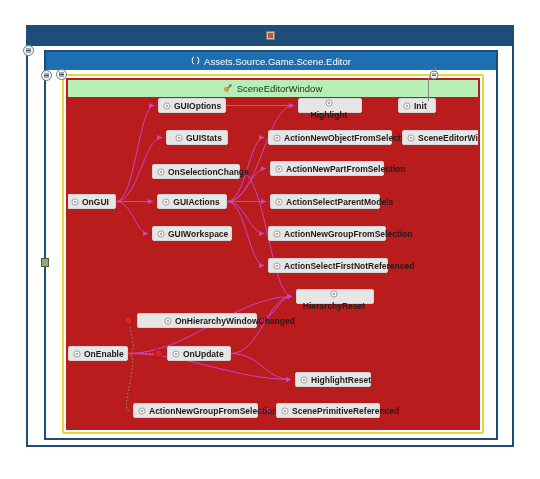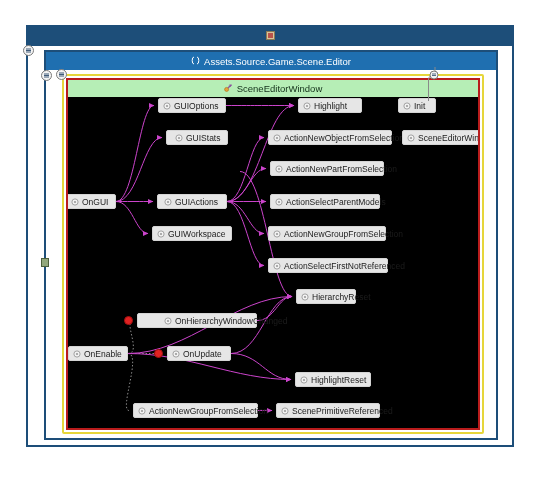--- a/index.html
+++ b/index.html
@@ -79,22 +79,23 @@
     background: #b6eeb6;
     color: #13311a;
     font-size: 9.5px;
     display: flex; align-items: center; justify-content: center;
     gap: 4px;
     white-space: nowrap;
   }
   .type-body {
     position: absolute;
     left: 0; top: 17px; right: 0; bottom: 0;
-    background: #000000;
+    background: #b91c1c;
     overflow: hidden;
+    font-weight: bold;
   }
 
   
   .expander {
     position: absolute;
     width: 11px; height: 11px;
     border-radius: 50%;
     background: #f4f4f4;
     border: 1px solid #7a7a7a;
     display: flex; align-items: center; justify-content: center;
@@ -235,21 +236,21 @@
                 <path d="M163,256.5 C191.8,256.5 198.2,282.5 223,282.5" fill="none" stroke="#cc44cc" stroke-width="1" marker-end="url(#ah)"></path>
                 <path d="M190,313.5 C204,313.5 194,313.5 204,313.5" fill="none" stroke="#cc44cc" stroke-width="1" marker-end="url(#ah)"></path>
               </svg>
               <div class="node" style="left: 90px; top: 1px; width: 68px;">
                 <svg class="glyph" viewBox="0 0 8 8">
                   <circle cx="4" cy="4" r="3.1" fill="#f2f2f2" stroke="#9a9a9a" stroke-width="0.9"></circle>
                   <circle cx="4" cy="4" r="1.1" fill="#9a9a9a"></circle>
                 </svg>
                 <span>GUIOptions</span>
               </div>
-              <div class="node" style="left: 230px; top: 1px; width: 64px;">
+              <div class="node" style="left: 230px; top: 1px; width: 64px; flex-direction: column;">
                 <svg class="glyph" viewBox="0 0 8 8">
                   <circle cx="4" cy="4" r="3.1" fill="#f2f2f2" stroke="#9a9a9a" stroke-width="0.9"></circle>
                   <circle cx="4" cy="4" r="1.1" fill="#9a9a9a"></circle>
                 </svg>
                 <span>Highlight</span>
               </div>
               <div class="node" style="left: 330px; top: 1px; width: 38px;">
                 <svg class="glyph" viewBox="0 0 8 8">
                   <circle cx="4" cy="4" r="3.1" fill="#f2f2f2" stroke="#9a9a9a" stroke-width="0.9"></circle>
                   <circle cx="4" cy="4" r="1.1" fill="#9a9a9a"></circle>
@@ -270,20 +271,27 @@
                 </svg>
                 <span>ActionNewObjectFromSelection</span>
               </div>
               <div class="node" style="left: 334px; top: 33px; width: 88px;">
                 <svg class="glyph" viewBox="0 0 8 8">
                   <circle cx="4" cy="4" r="3.1" fill="#f2f2f2" stroke="#9a9a9a" stroke-width="0.9"></circle>
                   <circle cx="4" cy="4" r="1.1" fill="#9a9a9a"></circle>
                 </svg>
                 <span>SceneEditorWindow</span>
               </div>
+              <div class="node" style="left: 84px; top: 67px; width: 88px;">
+                <svg class="glyph" viewBox="0 0 8 8">
+                  <circle cx="4" cy="4" r="3.1" fill="#f2f2f2" stroke="#9a9a9a" stroke-width="0.9"></circle>
+                  <circle cx="4" cy="4" r="1.1" fill="#9a9a9a"></circle>
+                </svg>
+                <span>OnSelectionChange</span>
+              </div>
               <div class="node" style="left: 202px; top: 64px; width: 114px;">
                 <svg class="glyph" viewBox="0 0 8 8">
                   <circle cx="4" cy="4" r="3.1" fill="#f2f2f2" stroke="#9a9a9a" stroke-width="0.9"></circle>
                   <circle cx="4" cy="4" r="1.1" fill="#9a9a9a"></circle>
                 </svg>
                 <span>ActionNewPartFromSelection</span>
               </div>
               <div class="node" style="left: -2px; top: 97px; width: 50px;">
                 <svg class="glyph" viewBox="0 0 8 8">
                   <circle cx="4" cy="4" r="3.1" fill="#f2f2f2" stroke="#9a9a9a" stroke-width="0.9"></circle>
@@ -319,21 +327,21 @@
                 </svg>
                 <span>ActionNewGroupFromSelection</span>
               </div>
               <div class="node" style="left: 200px; top: 161px; width: 120px;">
                 <svg class="glyph" viewBox="0 0 8 8">
                   <circle cx="4" cy="4" r="3.1" fill="#f2f2f2" stroke="#9a9a9a" stroke-width="0.9"></circle>
                   <circle cx="4" cy="4" r="1.1" fill="#9a9a9a"></circle>
                 </svg>
                 <span>ActionSelectFirstNotReferenced</span>
               </div>
-              <div class="node" style="left: 228px; top: 192px; width: 60px;">
+              <div class="node" style="left: 228px; top: 192px; width: 78px; flex-direction: column;">
                 <svg class="glyph" viewBox="0 0 8 8">
                   <circle cx="4" cy="4" r="3.1" fill="#f2f2f2" stroke="#9a9a9a" stroke-width="0.9"></circle>
                   <circle cx="4" cy="4" r="1.1" fill="#9a9a9a"></circle>
                 </svg>
                 <span>HierarchyReset</span>
               </div>
               <div class="node" style="left: 69px; top: 216px; width: 120px; padding-left: 26px;">
                 <svg class="glyph" viewBox="0 0 8 8">
                   <circle cx="4" cy="4" r="3.1" fill="#f2f2f2" stroke="#9a9a9a" stroke-width="0.9"></circle>
                   <circle cx="4" cy="4" r="1.1" fill="#9a9a9a"></circle>

